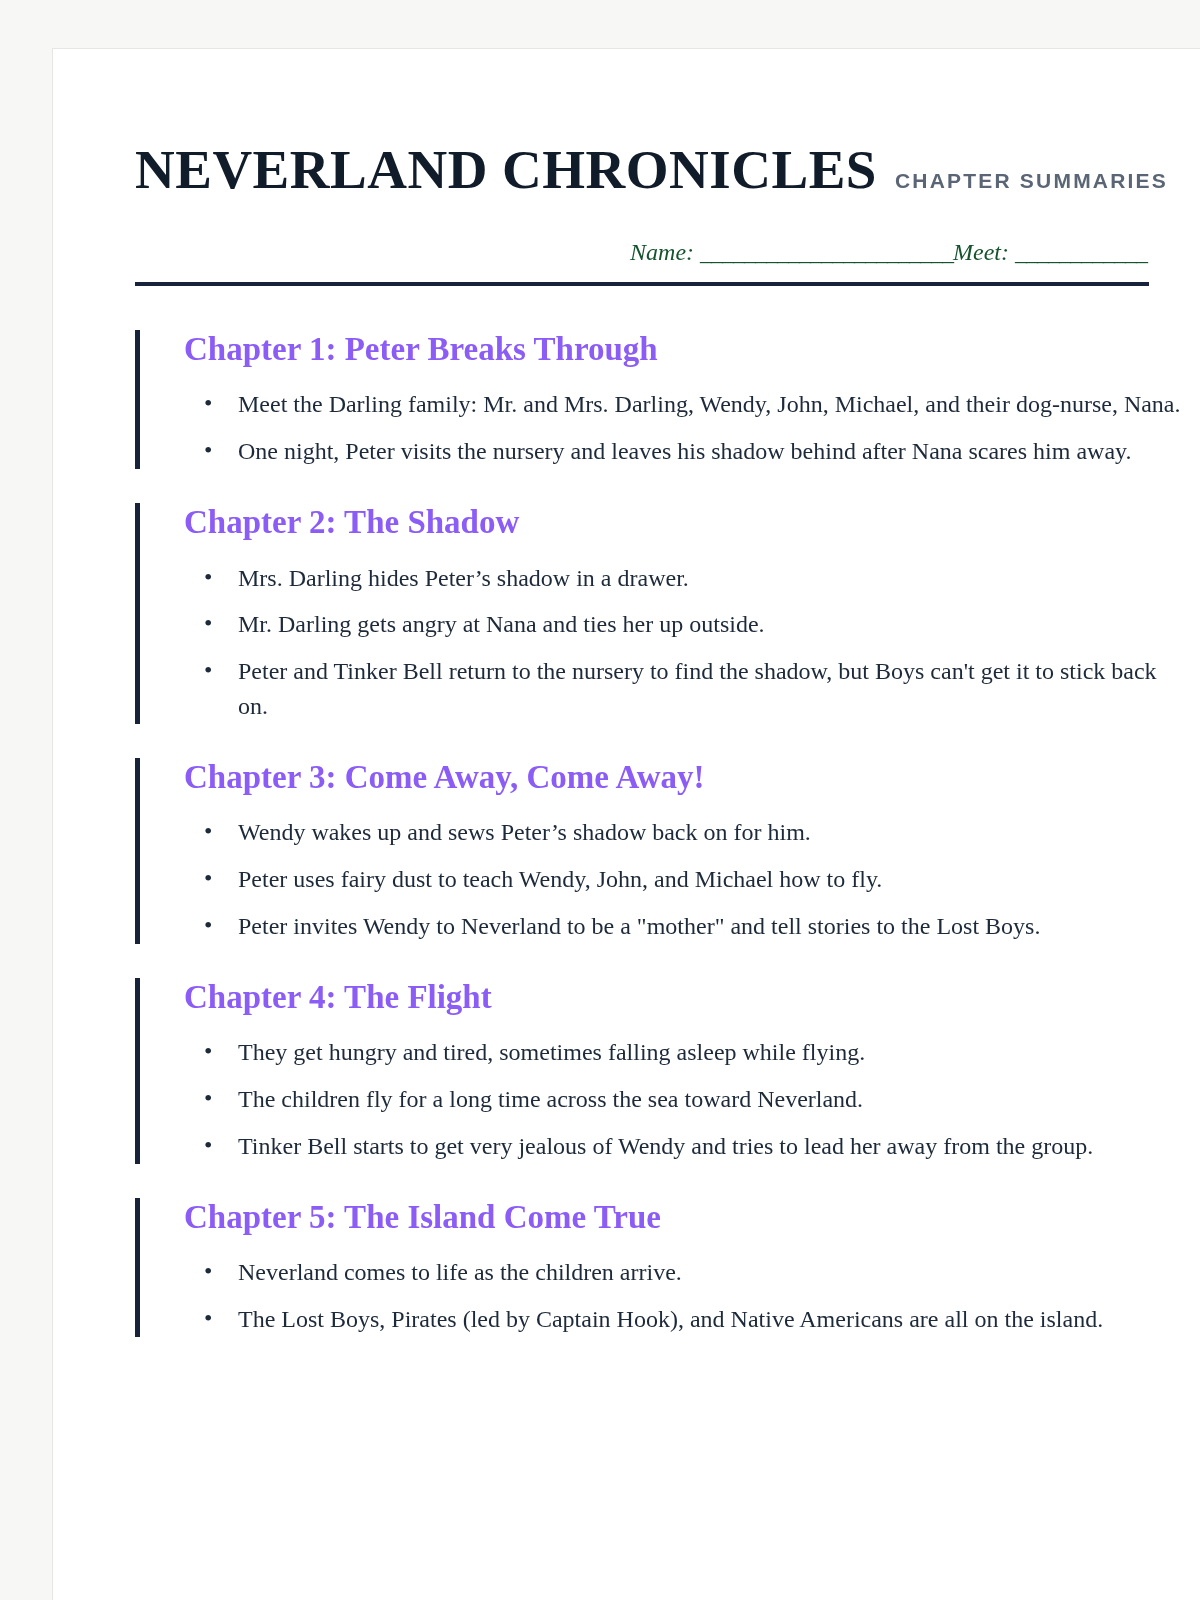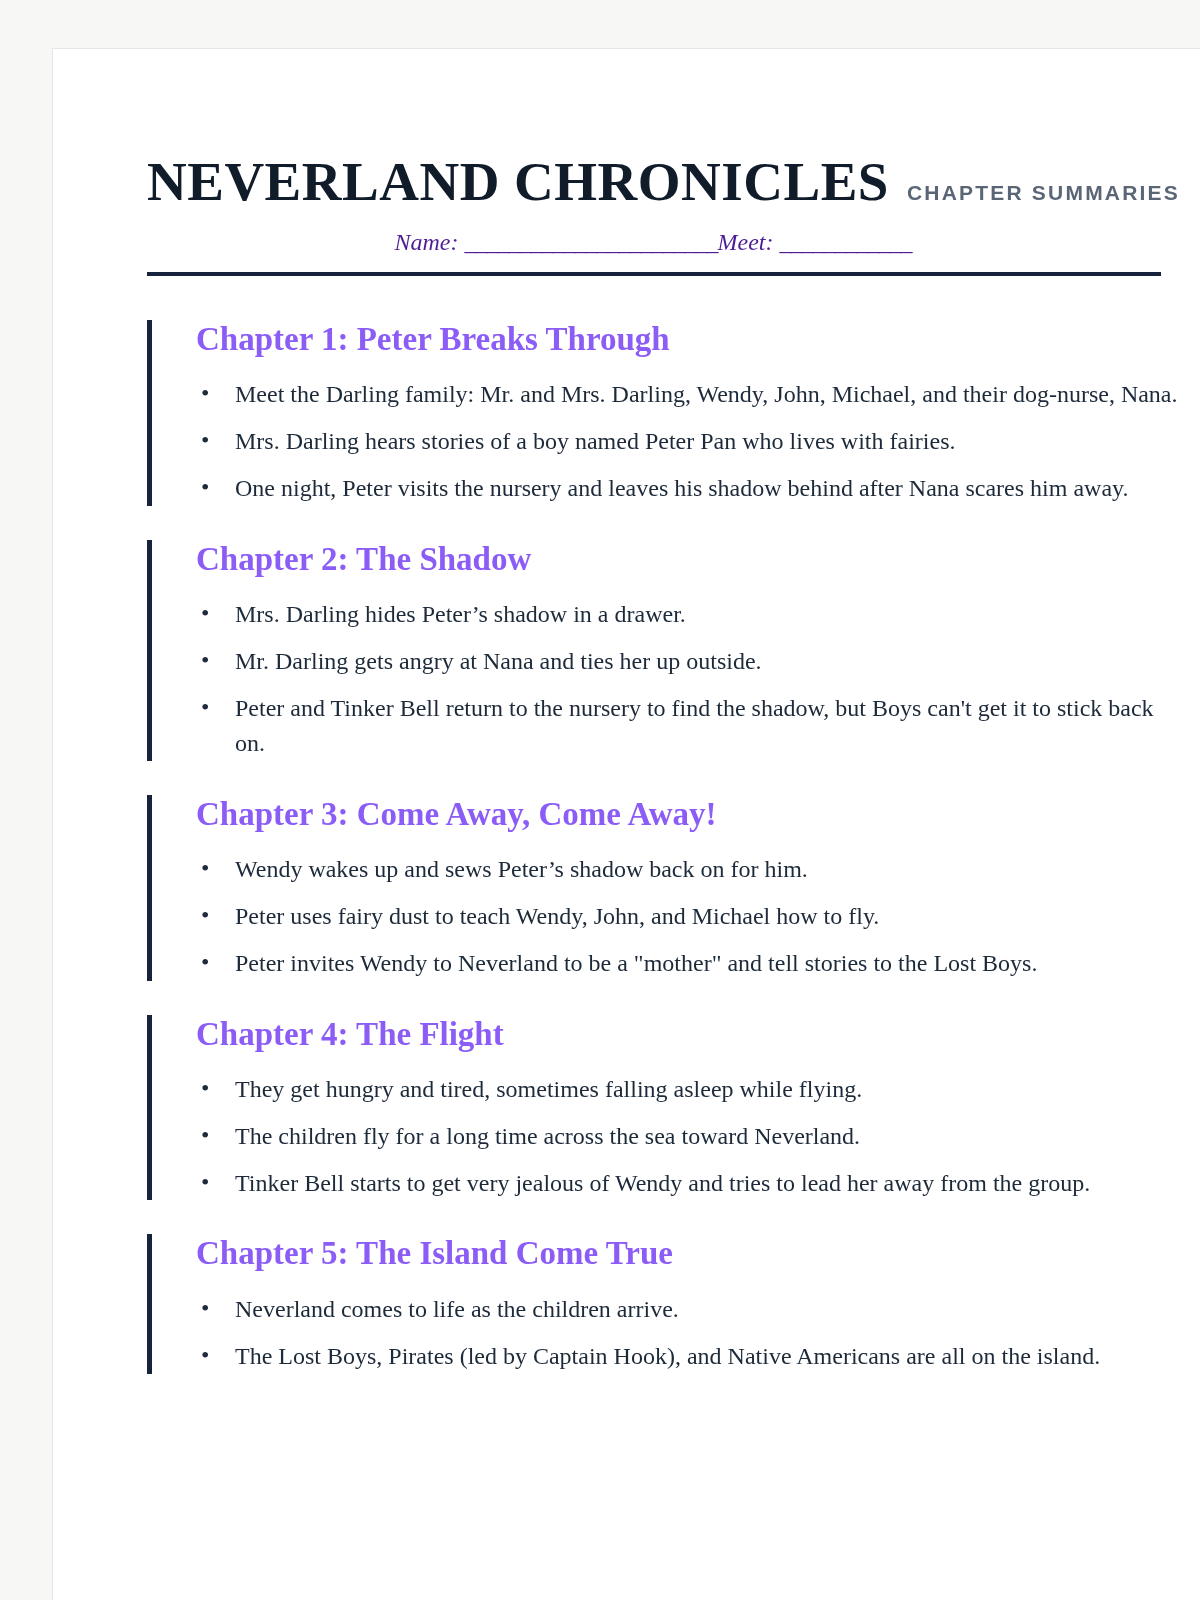--- a/index.html
+++ b/index.html
@@ -16,21 +16,21 @@
   .page {
     position: relative;
     margin: 48px 0 0 52px;
     width: 1148px;
     min-height: 1552px;
     background: #ffffff;
     border: 1px solid #e6e6e4;
     border-right: none;
     border-bottom: none;
     box-sizing: border-box;
-    padding: 12px;
+    padding: 0;
     overflow: hidden;
   }
   .inner {
     padding: 92px 0 0 82px;
   }
   .title-row {
     display: flex;
     align-items: baseline;
     gap: 18px;
     white-space: nowrap;
@@ -46,28 +46,28 @@
   }
   .doc-subtitle {
     font-family: "Liberation Sans", sans-serif;
     font-size: 21px;
     letter-spacing: 2.2px;
     color: #5a6675;
     font-weight: 700;
   }
   .meta-row {
     display: flex;
-    justify-content: center;
+    justify-content: flex-end;
     align-items: baseline;
-    margin-top: 18px;
+    margin-top: 40px;
     padding-right: 8px;
     width: 1012px;
     font-style: italic;
     font-size: 24px;
-    color: #4c1d95;
+    color: #14532d;
   }
   .meta-field {
     white-space: nowrap;
   }
   .meta-label {
     font-style: italic;
   }
   .meta-line {
     letter-spacing: -1px;
   }
@@ -88,21 +88,21 @@
   .chapter h2 {
     font-family: "Liberation Serif", serif;
     font-weight: bold;
     font-size: 33px;
     color: #8b5cf6;
     margin: 0 0 18px 0;
     line-height: 1.2;
   }
   .bullets {
     list-style: none;
-    margin: 3px;
+    margin: 18px;
     padding: 0;
   }
   .bullets li {
     position: relative;
     font-size: 24px;
     line-height: 1.45;
     color: #1d2a3a;
     margin-bottom: 12px;
     padding-left: 36px;
     max-width: 975px;
@@ -139,21 +139,20 @@
     </div>
 
     <div class="rule"></div>
 
     <div class="chapters">
 
       <section class="chapter">
         <h2>Chapter 1: Peter Breaks Through</h2>
         <ul class="bullets">
           <li>Meet the Darling family: Mr. and Mrs. Darling, Wendy, John, Michael, and their dog-nurse, Nana.</li>
-          <li>Mrs. Darling hears stories of a boy named Peter Pan who lives with fairies.</li>
           <li>One night, Peter visits the nursery and leaves his shadow behind after Nana scares him away.</li>
         </ul>
       </section>
 
       <section class="chapter">
         <h2>Chapter 2: The Shadow</h2>
         <ul class="bullets">
           <li>Mrs. Darling hides Peter’s shadow in a drawer.</li>
           <li>Mr. Darling gets angry at Nana and ties her up outside.</li>
           <li>Peter and Tinker Bell return to the nursery to find the shadow, but Boys can't get it to stick back on.</li>

